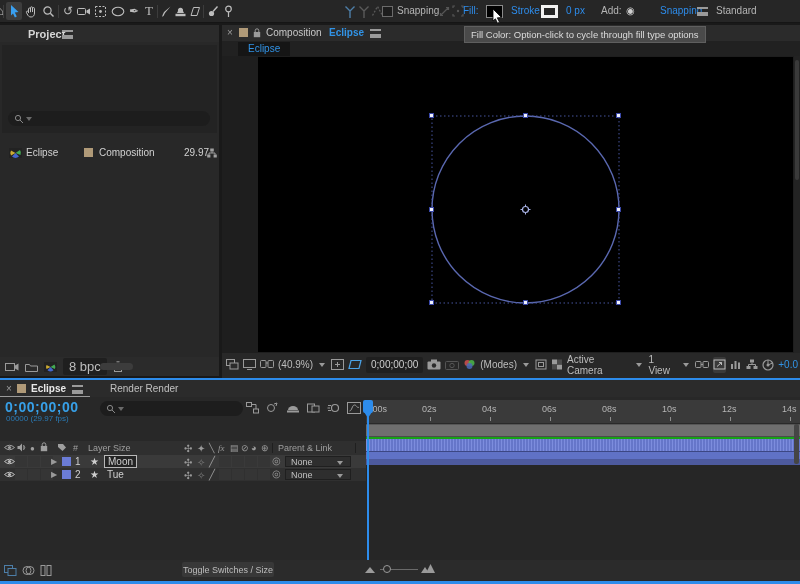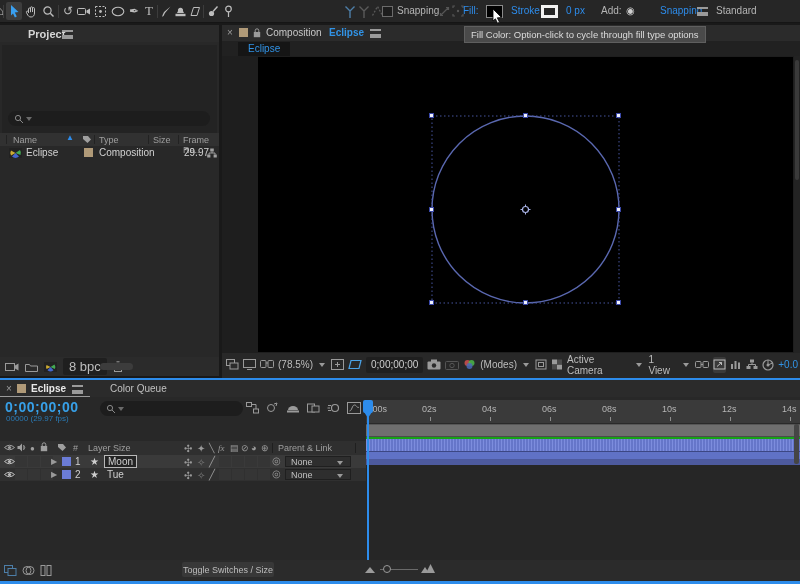--- a/index.html
+++ b/index.html
@@ -228,34 +228,20 @@
       </div>
   </div>
   <div id="proj-well"></div>
   <div class="searchbox" style="left:8px; top:86px; width:202px; height:15px;">
     <svg width="10" height="10" viewBox="0 0 10 10">
         <circle cx="4" cy="4" r="2.6" fill="none" stroke="#8a8a8a"></circle>
         <line x1="6" y1="6" x2="9" y2="9" stroke="#8a8a8a"></line>
       </svg>
     <div class="ddarrow" style="border-top-color:#6a6a6a; margin-left:2px"></div>
   </div>
-  <div id="proj-header">
-    <div class="hsep" style="left:6px"></div>
-    <span class="abs" style="left:13px; top:2px">Name</span>
-    <span class="abs" style="left:66px; top:0px; color:#2d8ceb; font-size:8px">▲</span>
-    <svg class="abs" style="left:82px; top:2px" width="10" height="9" viewBox="0 0 10 9">
-        <path d="M1 1 h5 l3 3.5 L5.5 8 1 4 Z" fill="#9f9f9f"></path>
-      </svg>
-    <div class="hsep" style="left:94px"></div>
-    <span class="abs" style="left:99px; top:2px">Type</span>
-    <div class="hsep" style="left:148px"></div>
-    <span class="abs" style="left:153px; top:2px">Size</span>
-    <div class="hsep" style="left:178px"></div>
-    <span class="abs" style="left:183px; top:2px">Frame Ra..</span>
-  </div>
   <div id="proj-row">
     <svg class="abs" style="left:9px; top:2px" width="13" height="10" viewBox="0 0 13 10">
       <rect width="13" height="10" fill="#222"></rect>
       <path d="M6.5 5 L6.5 0 A5 5 0 016.5 0 Z" fill="#cc4444"></path>
         <path d="M6.5 5 L11 2 A5 5 0 0111.5 7 Z" fill="#44aa55"></path>
         <path d="M6.5 5 L10 8.5 A5 5 0 013 8.5 Z" fill="#4466cc"></path>
         <path d="M6.5 5 L2 7.5 A5 5 0 012 2.5 Z" fill="#ccaa33"></path>
     </svg>
     <span class="abs" style="left:26px; top:1px">Eclipse</span>
     <span class="abs tansq" style="left:84px; top:2px"></span>
@@ -352,21 +338,21 @@
           <line x1="4" y1="10.5" x2="9" y2="10.5" stroke="#9a9a9a"></line>
         </svg>
       </span>
     <span class="vc">
       <svg width="14" height="9" viewBox="0 0 14 9">
           <rect x="0.5" y="0.5" width="5.5" height="7" rx="1" fill="none" stroke="#9a9a9a"></rect>
           <rect x="8" y="0.5" width="5.5" height="7" rx="1" fill="none" stroke="#9a9a9a"></rect>
           <line x1="6" y1="3" x2="8" y2="3" stroke="#9a9a9a"></line>
         </svg>
       </span>
-    <span class="vc">(78.5%)</span>
+    <span class="vc">(40.9%)</span>
     <span class="ddarrow"></span>
     <span class="vc">
       <svg width="13" height="11" viewBox="0 0 13 11">
           <rect x="0.5" y="0.5" width="12" height="10" fill="none" stroke="#9a9a9a"></rect>
           <line x1="6.5" y1="3" x2="6.5" y2="8" stroke="#9a9a9a"></line>
           <line x1="4" y1="5.5" x2="9" y2="5.5" stroke="#9a9a9a"></line>
         </svg>
       </span>
     <span class="vc">
       <svg width="14" height="11" viewBox="0 0 14 11">
@@ -457,21 +443,21 @@
 
 <div id="timeline" class="abs">
   <div id="tl-tabs">
     <span class="abs tabx" style="left:6px; top:3px">×</span>
     <span class="abs tansq" style="left:17px; top:4px"></span>
     <span class="abs" style="left:31px; top:3px; color:#e8e8e8; font-weight:bold">Eclipse</span>
     <div class="abs" style="left:72px; top:5px">
         <div class="menu-ic"></div>
       </div>
     <div class="abs" style="left:0; top:16px; width:90px; height:1px; background:#9a9a9a"></div>
-    <span class="abs" style="left:110px; top:3px; color:#c0c0c0">Color Queue</span>
+    <span class="abs" style="left:110px; top:3px; color:#c0c0c0">Render Render</span>
   </div>
 
   <div id="tl-left">
     <span id="tl-timecode">0;00;00;00</span>
     <span id="tl-frames">00000 (29.97 fps)</span>
     <div class="searchbox" style="left:100px; top:4px; width:143px; height:15px;">
       <svg width="10" height="10" viewBox="0 0 10 10">
           <circle cx="4" cy="4" r="2.6" fill="none" stroke="#8a8a8a"></circle>
           <line x1="6" y1="6" x2="9" y2="9" stroke="#8a8a8a"></line>
         </svg>

